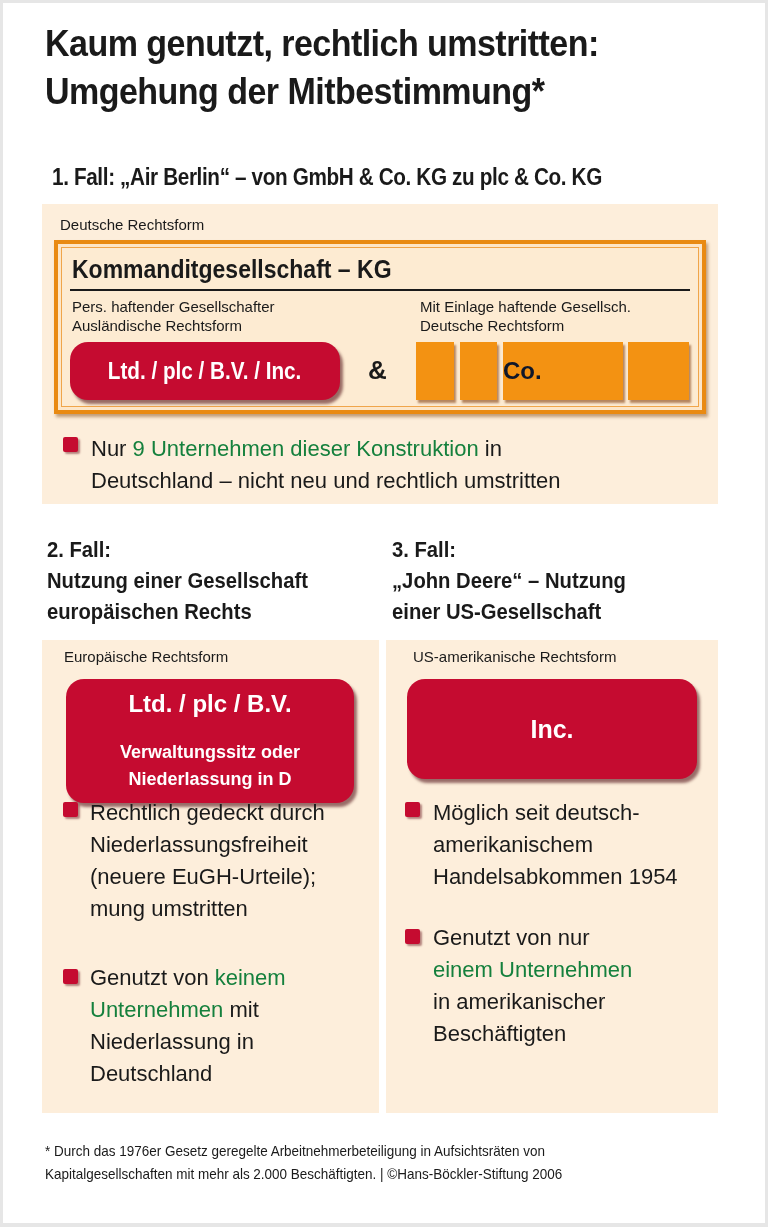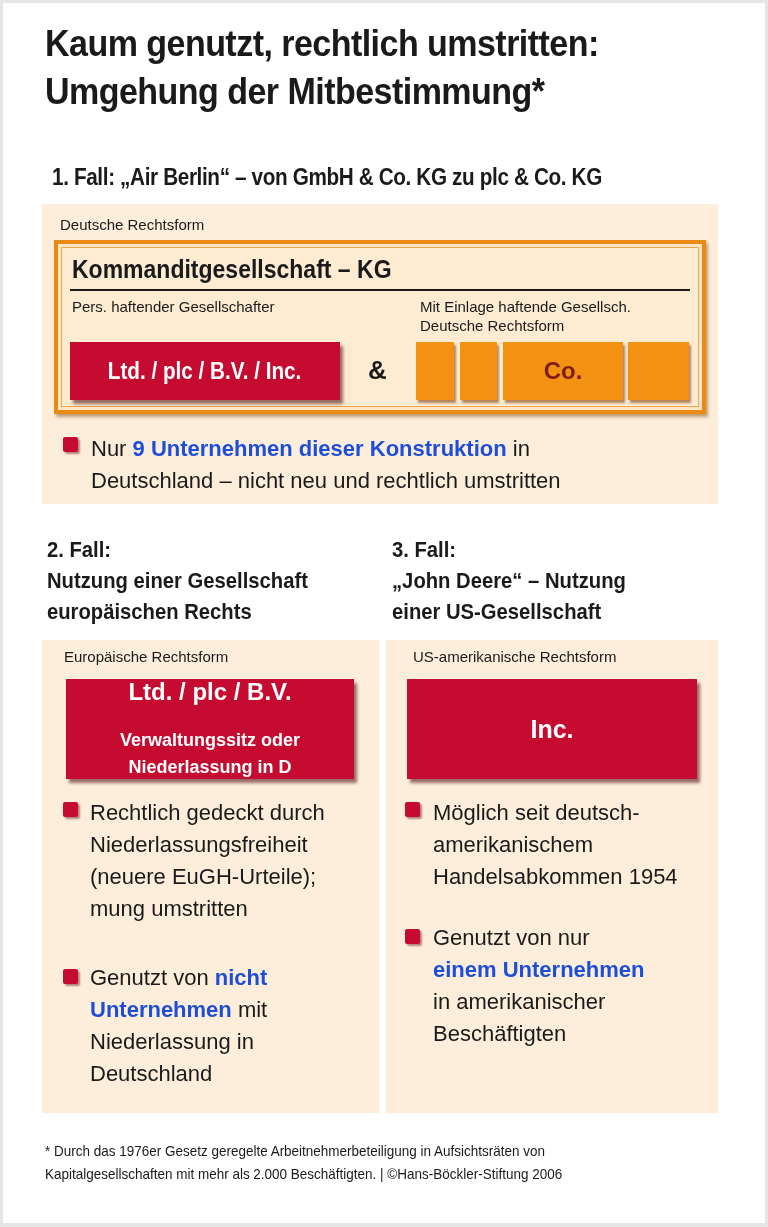--- a/index.html
+++ b/index.html
@@ -36,32 +36,33 @@
     transform: scaleX(0.92); transform-origin: left top;
   }
   .kg-rule { left: 70px; top: 289px; width: 620px; height: 2px; background: #1a1a1a; }
   .small-cap {
     font-size: 15px; line-height: 19px; white-space: nowrap;
   }
   .red-box {
     background: #c50b30; color: #ffffff; box-shadow: 3px 4px 3px rgba(70,0,10,0.55);
     display: flex; flex-direction: column; align-items: center; justify-content: center; text-align: center;
     font-weight: bold;
+    border-radius: 18px;
   }
   .orange-box {
     background: #f39212; box-shadow: 2px 3px 2px rgba(120,50,0,0.55);
-    display: flex; align-items: center; justify-content: center; font-weight: bold; color: #7f1d1d;
+    display: flex; align-items: center; justify-content: flex-start; font-weight: bold; color: #0f172a;
   }
   .amp { font-size: 26px; font-weight: bold; }
   .bullet {
     width: 15px; height: 15px; background: #c50b30; border-radius: 2px;
     box-shadow: 2px 2px 2px rgba(90,0,10,0.45);
   }
   .body-text { font-size: 22px; line-height: 32px; color: #1a1a1a; }
-  .hl { color: #1d4ed8; font-weight: bold; }
+  .hl { color: #15803d; font-weight: normal; }
   .case-heading {
     font-size: 22px; font-weight: bold; line-height: 31px; white-space: nowrap;
     transform: scaleX(0.92); transform-origin: left top;
   }
   .panel2 { left: 42px; top: 640px; width: 337px; height: 473px; }
   .panel3 { left: 386px; top: 640px; width: 332px; height: 473px; }
   .footnote {
     left: 45px; top: 1140px; font-size: 14.5px; line-height: 23px; color: #1a1a1a; white-space: nowrap;
     transform: scaleX(0.93); transform-origin: left top;
   }
@@ -82,20 +83,21 @@
 <div class="abs panel-label" style="left:60px; top:216px;">Deutsche Rechtsform</div>
 
 <div class="abs kg-frame">
   <div class="kg-inner"></div>
 </div>
 <div class="abs kg-title">Kommanditgesellschaft – KG</div>
 <div class="abs kg-rule"></div>
 
 <div class="abs small-cap" style="left:72px; top:297px;">
   <div>Pers. haftender Gesellschafter</div>
+  <div>Ausländische Rechtsform</div>
 </div>
 <div class="abs small-cap" style="left:420px; top:297px;">
   <div>Mit Einlage haftende Gesellsch.</div>
   <div>Deutsche Rechtsform</div>
 </div>
 
 <div class="abs red-box" style="left:70px; top:342px; width:270px; height:58px; font-size:23px;">
   <span style="display:inline-block; transform:scaleX(0.9);">Ltd. / plc / B.V. / Inc.</span>
 </div>
 <div class="abs amp" style="left:368px; top:355px;">&amp;</div>
@@ -126,37 +128,37 @@
 </div>
 
 <div class="abs case-heading" style="left:392px; top:534px;">
   <div>3. Fall:</div>
   <div>„John Deere“ – Nutzung</div>
   <div>einer US-Gesellschaft</div>
 </div>
 
 <div class="abs panel panel2"></div>
 <div class="abs panel-label" style="left:64px; top:648px;">Europäische Rechtsform</div>
-<div class="abs red-box" style="left:66px; top:679px; width:288px; height:100px;">
+<div class="abs red-box" style="left:66px; top:679px; width:288px; height:124px;">
   <div style="font-size:24px; line-height:30px;">Ltd. / plc / B.V.</div>
   <div style="font-size:18px; line-height:27px;margin-top:20px;">Verwaltungssitz oder</div>
   <div style="font-size:18px; line-height:27px;">Niederlassung in D</div>
 </div>
 
 <div class="abs bullet" style="left:63px; top:802px;"></div>
 <div class="abs body-text" style="left:90px; top:797px; white-space:nowrap;">
   <div>Rechtlich gedeckt durch</div>
   <div>Niederlassungsfreiheit</div>
   <div>(neuere EuGH-Urteile);</div>
   <div>mung umstritten</div>
 </div>
 
 <div class="abs bullet" style="left:63px; top:969px;"></div>
 <div class="abs body-text" style="left:90px; top:962px; white-space:nowrap;">
-  <div><span>Genutzt von </span><span class="hl">nicht</span></div>
+  <div><span>Genutzt von </span><span class="hl">keinem</span></div>
   <div><span class="hl">Unternehmen</span><span> mit</span></div>
   <div>Niederlassung in</div>
   <div>Deutschland</div>
 </div>
 
 <div class="abs panel panel3"></div>
 <div class="abs panel-label" style="left:413px; top:648px;">US-amerikanische Rechtsform</div>
 <div class="abs red-box" style="left:407px; top:679px; width:290px; height:100px;gap:39px;">
   <div style="font-size:25px; line-height:34px;">Inc.</div>
 </div>

